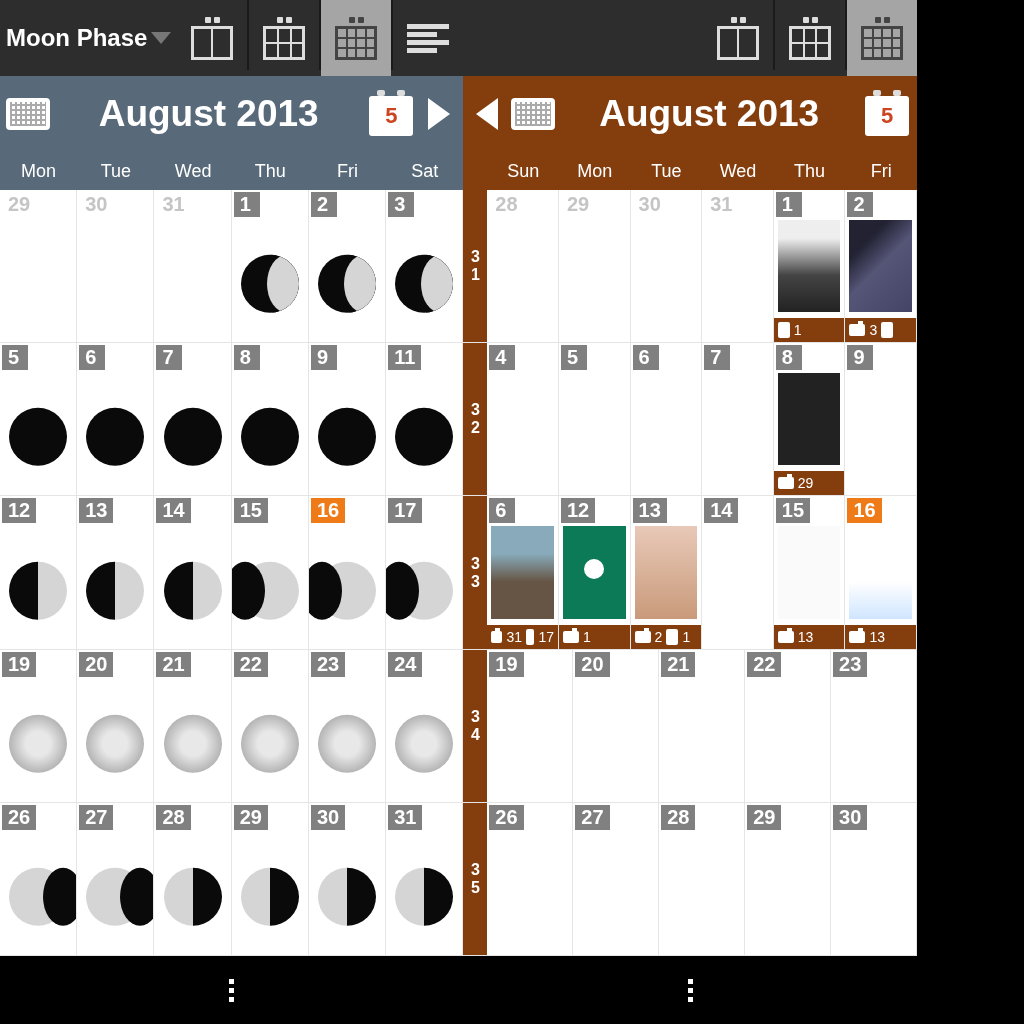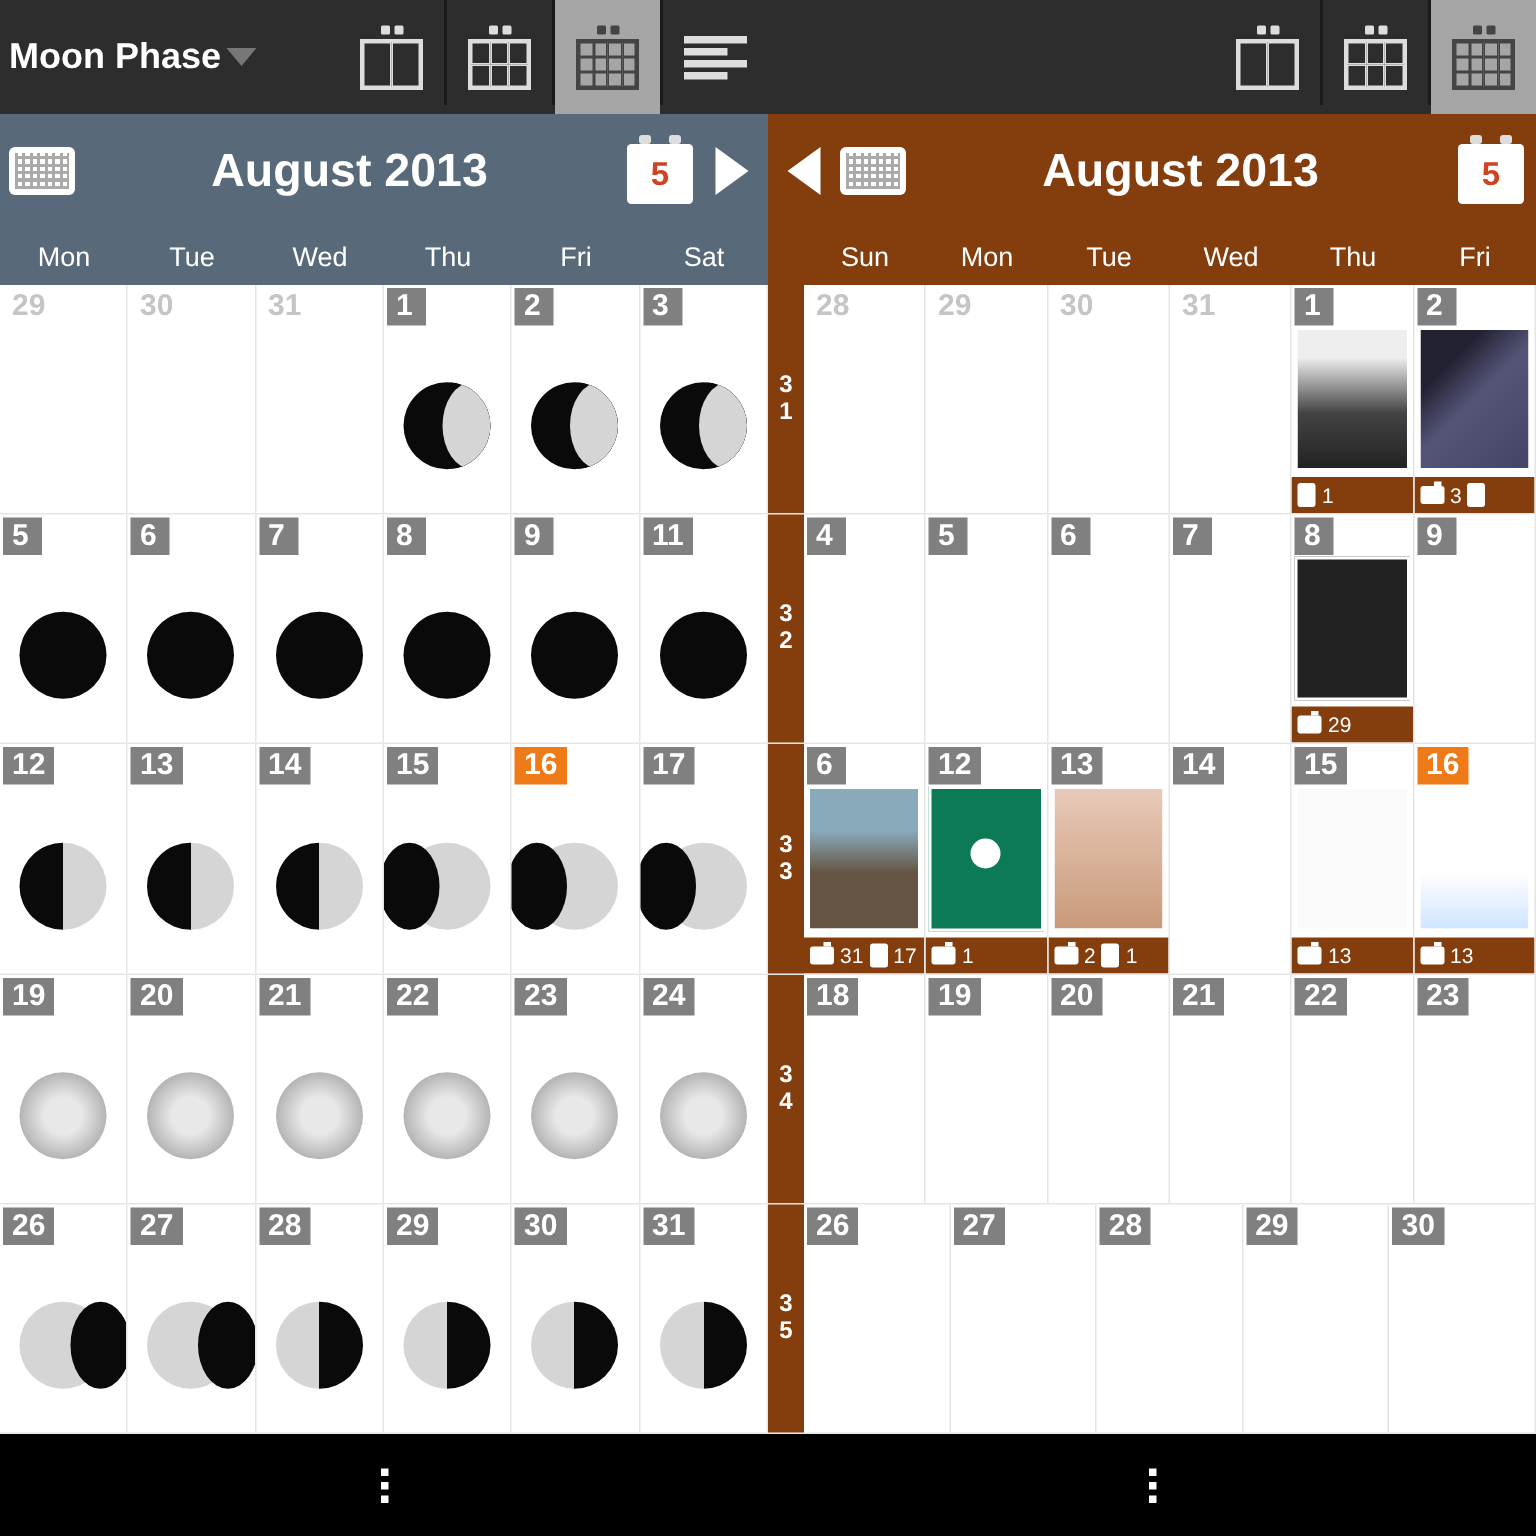--- a/index.html
+++ b/index.html
@@ -1,17 +1,17 @@
 <!DOCTYPE html>
 <html><head>
 <meta charset="utf-8">
 <style>
 *{box-sizing:border-box;margin:0;padding:0}
 body{background:#000;font-family:Arial, sans-serif;width:1024px;height:1024px;overflow:hidden}
-.container{display:flex;width:1024px;height:1024px}
+.container{display:flex;width:917px;height:1024px}
 .panel{width:512px;height:1024px;display:flex;flex-direction:column}
 
 
 .topbar{height:76px;background:#2d2d2d;display:flex;align-items:center;position:relative}
 .app-title-wrap{color:#fff;font-size:24px;font-weight:bold;padding:4px 6px;display:flex;align-items:center;overflow:hidden;white-space:nowrap}
 .app-icon-thumb{width:48px;height:48px;border:1px solid #888;margin-right:8px;background:linear-gradient(135deg,#ff5ecd,#ffc84d,#6d56ff)}
 .spinner-tri{width:0;height:0;border-left:10px solid transparent;border-right:10px solid transparent;border-bottom:12px solid #777;transform:rotate(180deg);margin-left:4px}
 .views{display:flex;margin-left:auto}
 .view-btn{width:70px;height:76px;display:flex;align-items:center;justify-content:center;cursor:pointer}
 .view-btn.active{background:#a5a5a5}
@@ -31,21 +31,21 @@
 
 
 .hdr{height:76px;display:flex;align-items:center;gap:6px;padding:0 6px}
 .left .hdr{background:#586a79}
 .right .hdr{background:#843e0e}
 .tri-btn{width:36px;height:50px;display:flex;align-items:center;justify-content:center;cursor:pointer}
 .tri-l{width:0;height:0;border-top:16px solid transparent;border-bottom:16px solid transparent;border-right:22px solid #fff}
 .tri-r{width:0;height:0;border-top:16px solid transparent;border-bottom:16px solid transparent;border-left:22px solid #fff}
 .keyboard-icon{width:44px;height:32px;background:#fff;border-radius:4px;position:relative;cursor:pointer}
 .keyboard-icon::before{content:'';position:absolute;top:4px;left:4px;right:4px;bottom:4px;background:repeating-linear-gradient(90deg,#666 0 2px,transparent 2px 5px),repeating-linear-gradient(0deg,#666 0 2px,transparent 2px 5px);opacity:.55}
-.month-title{flex:1;text-align:center;color:#fff;font-weight:bold;font-size:31px}
+.month-title{flex:1;text-align:center;color:#fff;font-weight:bold;font-size:37px}
 .cal5{width:48px;height:48px;display:flex;flex-direction:column;align-items:center;cursor:pointer}
 .cal5-rings{display:flex;gap:12px}
 .cal5-ring{width:8px;height:6px;background:#ddd;border-radius:2px}
 .cal5-body{width:44px;height:40px;background:#fff;border-radius:3px;display:flex;align-items:center;justify-content:center;font-weight:bold;color:#cc4422;font-size:22px}
 
 
 .daynames{height:38px;display:flex}
 .left .daynames{background:#586a79}
 .right .daynames{background:#843e0e}
 .dayname{flex:1;color:#ffffff;font-size:18px;display:flex;align-items:center;justify-content:center}
@@ -554,23 +554,20 @@
               <span>13</span>
             </div>
           </div>
         </div>
         <div class="grow">
           <div class="wk">
             <div>3</div>
             <div>4</div>
           </div>
           <div class="gcell">
-            <div class="dnum">18</div>
-          </div>
-          <div class="gcell">
             <div class="dnum">19</div>
           </div>
           <div class="gcell">
             <div class="dnum">20</div>
           </div>
           <div class="gcell">
             <div class="dnum">21</div>
           </div>
           <div class="gcell">
             <div class="dnum">22</div>

